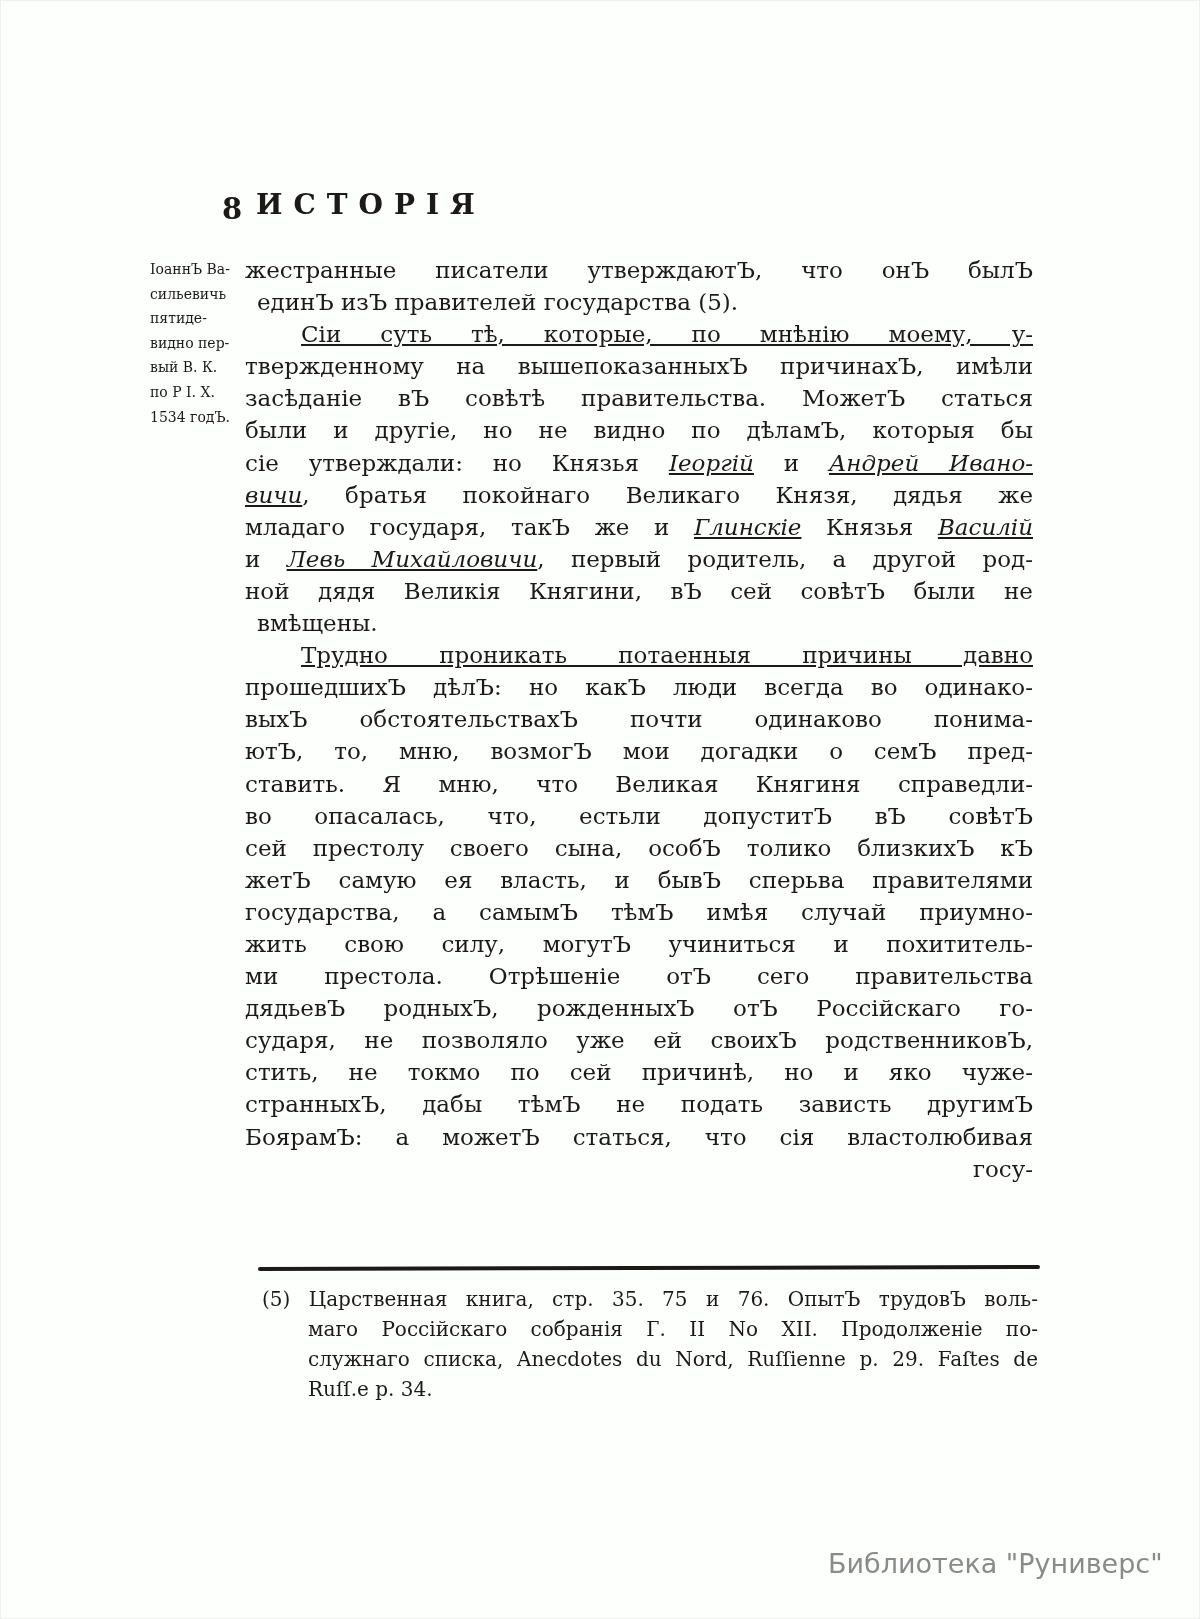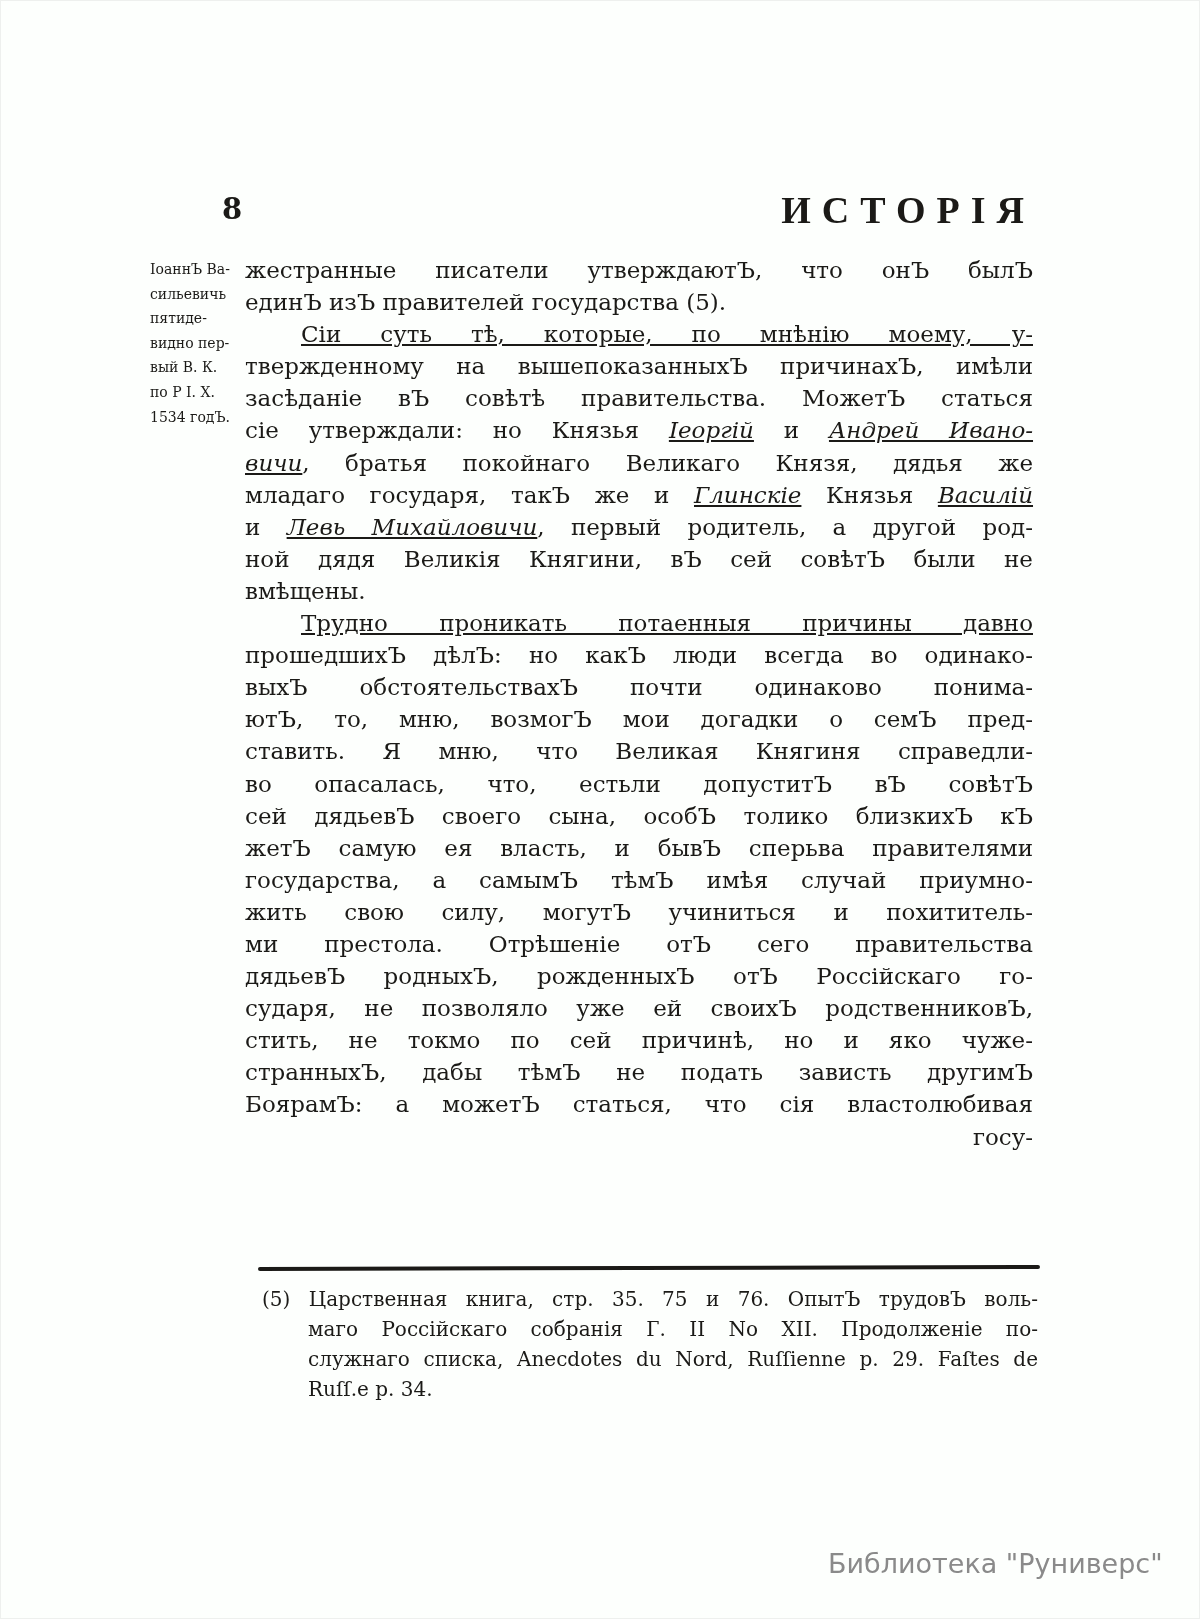--- a/index.html
+++ b/index.html
@@ -12,34 +12,34 @@
     font-family:"DejaVu Serif", serif;
     overflow:hidden;
     box-shadow: inset 0 0 0 1px #eef0ee;
   }
   .page-number {
     position:absolute; left:222px; top:192px;
     font-size:29px; font-weight:bold;
   }
   .running-title {
     position:absolute; left:245px; top:188px; width:790px;
-    text-align:right; font-size:38px; font-weight:bold;
-    letter-spacing:11px; text-indent:11px;font-family:Liberation Serif, serif;
+    text-align:left; font-size:28px; font-weight:bold;
+    letter-spacing:11px; text-indent:11px;
   }
   .margin-note {
     position:absolute; left:150px; top:257px; width:100px;
     font-size:14px; line-height:24.6px;
   }
   .margin-note .mn-line { white-space:nowrap; }
   .body-text {
     position:absolute; left:245px; top:254px; width:788px;
     font-size:23px; line-height:32.1px;
   }
   .line { text-align:justify; text-align-last:justify; }
-  .line.last { text-align-last:left; }
+  .line.last { text-align-last:left;margin-left:12px; }
   .line.first-indent { text-indent:56px;text-decoration:underline; }
   .line.catchword-line { text-align:left; text-align-last:right; }
   .it { font-style:italic;text-decoration:underline; }
   .footnote-rule {
     position:absolute; left:258px; top:1266px; width:782px; height:4px;
     background:var(--ink,#1b1a17); border-radius:2px;
     transform:rotate(-0.15deg);
   }
   .footnote {
     position:absolute; left:262px; top:1284px; width:776px;
@@ -69,33 +69,34 @@
       <div class="mn-line">вый В. К.</div>
       <div class="mn-line">по Р І. Х.</div>
       <div class="mn-line">1534 годЪ.</div>
     </aside>
   <main class="body-text">
       <div class="line"><span>жестранные писатели утверждаютЪ, что онЪ былЪ</span></div>
       <div class="line last"><span>единЪ изЪ правителей государства (5).</span></div>
       <div class="line first-indent"><span>Сіи суть тѣ, которые, по мнѣнію моему, у-</span></div>
       <div class="line"><span>твержденному на вышепоказанныхЪ причинахЪ, имѣли</span></div>
       <div class="line"><span>засѣданіе вЪ совѣтѣ правительства. МожетЪ статься</span></div>
+      <div class="line"><span>были и другіе, но не видно по дѣламЪ, которыя бы</span></div>
       <div class="line"><span>сіе утверждали: но Князья </span><span class="it">Іеоргій</span><span> и </span><span class="it">Андрей Ивано-</span></div>
       <div class="line"><span class="it">вичи</span><span>, братья покойнаго Великаго Князя, дядья же</span></div>
       <div class="line"><span>младаго государя, такЪ же и </span><span class="it">Глинскіе</span><span> Князья </span><span class="it">Василій</span></div>
       <div class="line"><span>и </span><span class="it">Левь Михайловичи</span><span>, первый родитель, а другой род-</span></div>
       <div class="line"><span>ной дядя Великія Княгини, вЪ сей совѣтЪ были не</span></div>
       <div class="line last"><span>вмѣщены.</span></div>
       <div class="line first-indent"><span>Трудно проникать потаенныя причины давно</span></div>
       <div class="line"><span>прошедшихЪ дѣлЪ: но какЪ люди всегда во одинако-</span></div>
       <div class="line"><span>выхЪ обстоятельствахЪ почти одинаково понима-</span></div>
       <div class="line"><span>ютЪ, то, мню, возмогЪ мои догадки о семЪ пред-</span></div>
       <div class="line"><span>ставить. Я мню, что Великая Княгиня справедли-</span></div>
       <div class="line"><span>во опасалась, что, естьли допуститЪ вЪ совѣтЪ</span></div>
-      <div class="line"><span>сей дядьевЪ своего сына, особЪ толико близкихЪ кЪ</span></div>
+      <div class="line"><span>сей престолу своего сына, особЪ толико близкихЪ кЪ</span></div>
       <div class="line"><span>жетЪ самую ея власть, и бывЪ сперьва правителями</span></div>
       <div class="line"><span>государства, а самымЪ тѣмЪ имѣя случай приумно-</span></div>
       <div class="line"><span>жить свою силу, могутЪ учиниться и похититель-</span></div>
       <div class="line"><span>ми престола. Отрѣшеніе отЪ сего правительства</span></div>
       <div class="line"><span>дядьевЪ родныхЪ, рожденныхЪ отЪ Россійскаго го-</span></div>
       <div class="line"><span>сударя, не позволяло уже ей своихЪ родственниковЪ,</span></div>
       <div class="line"><span>стить, не токмо по сей причинѣ, но и яко чуже-</span></div>
       <div class="line"><span>странныхЪ, дабы тѣмЪ не подать зависть другимЪ</span></div>
       <div class="line"><span>БоярамЪ: а можетЪ статься, что сія властолюбивая</span></div>
       <div class="line catchword-line">госу-</div>

